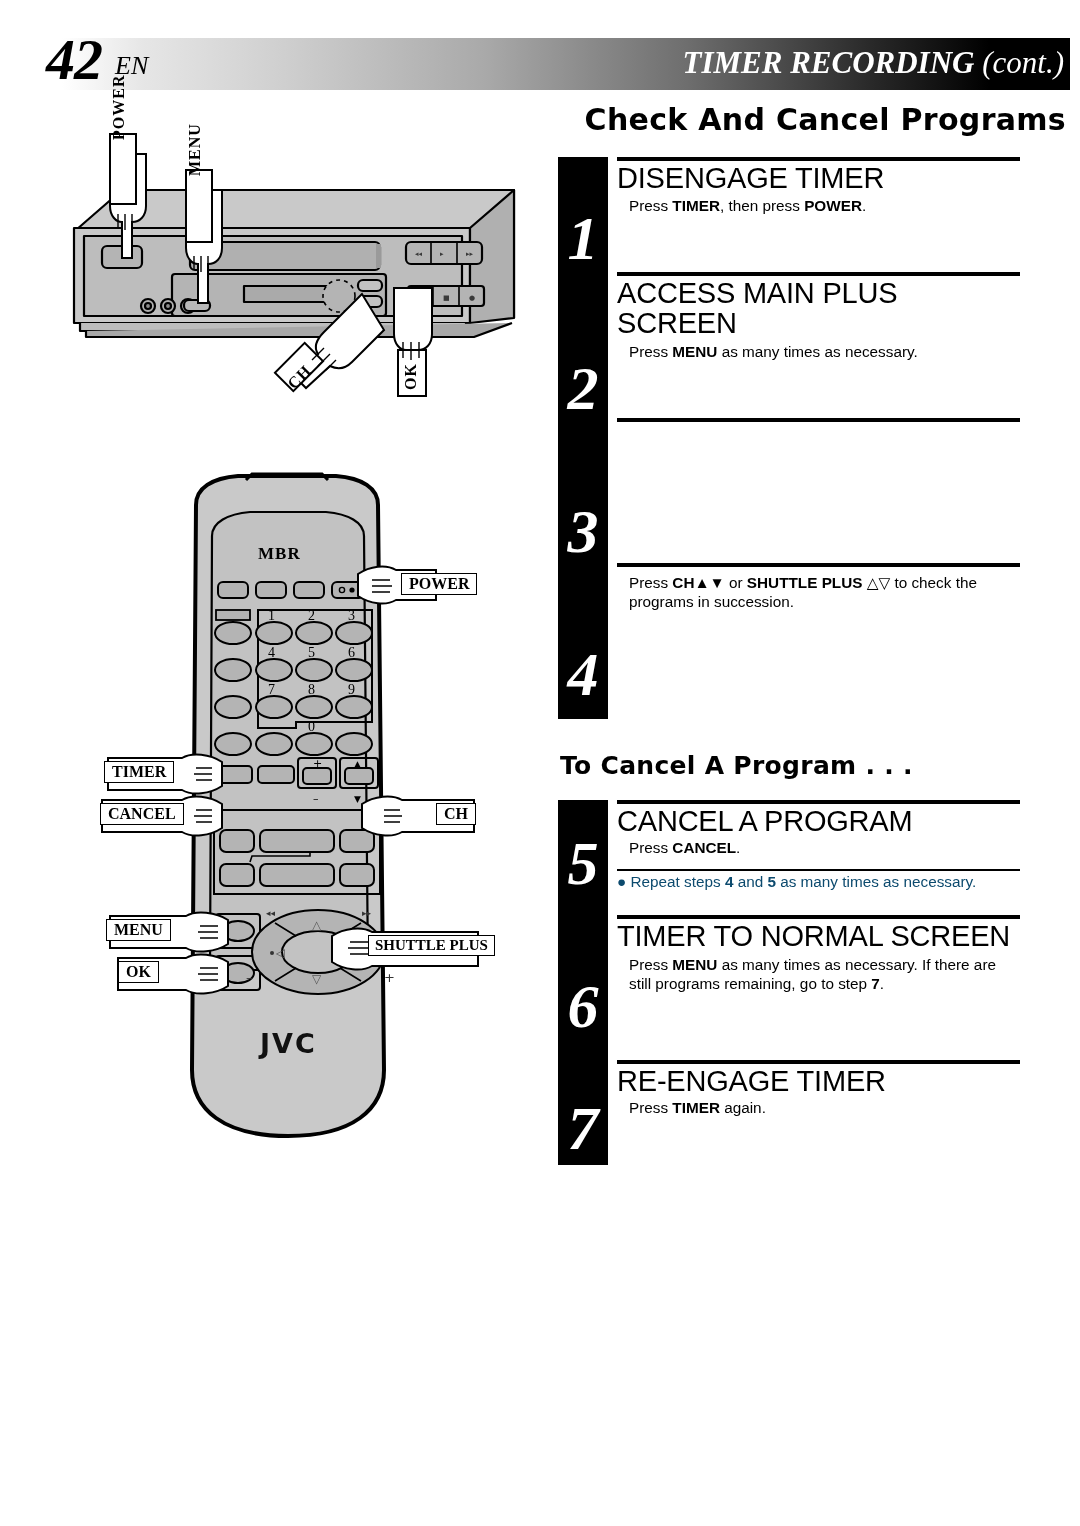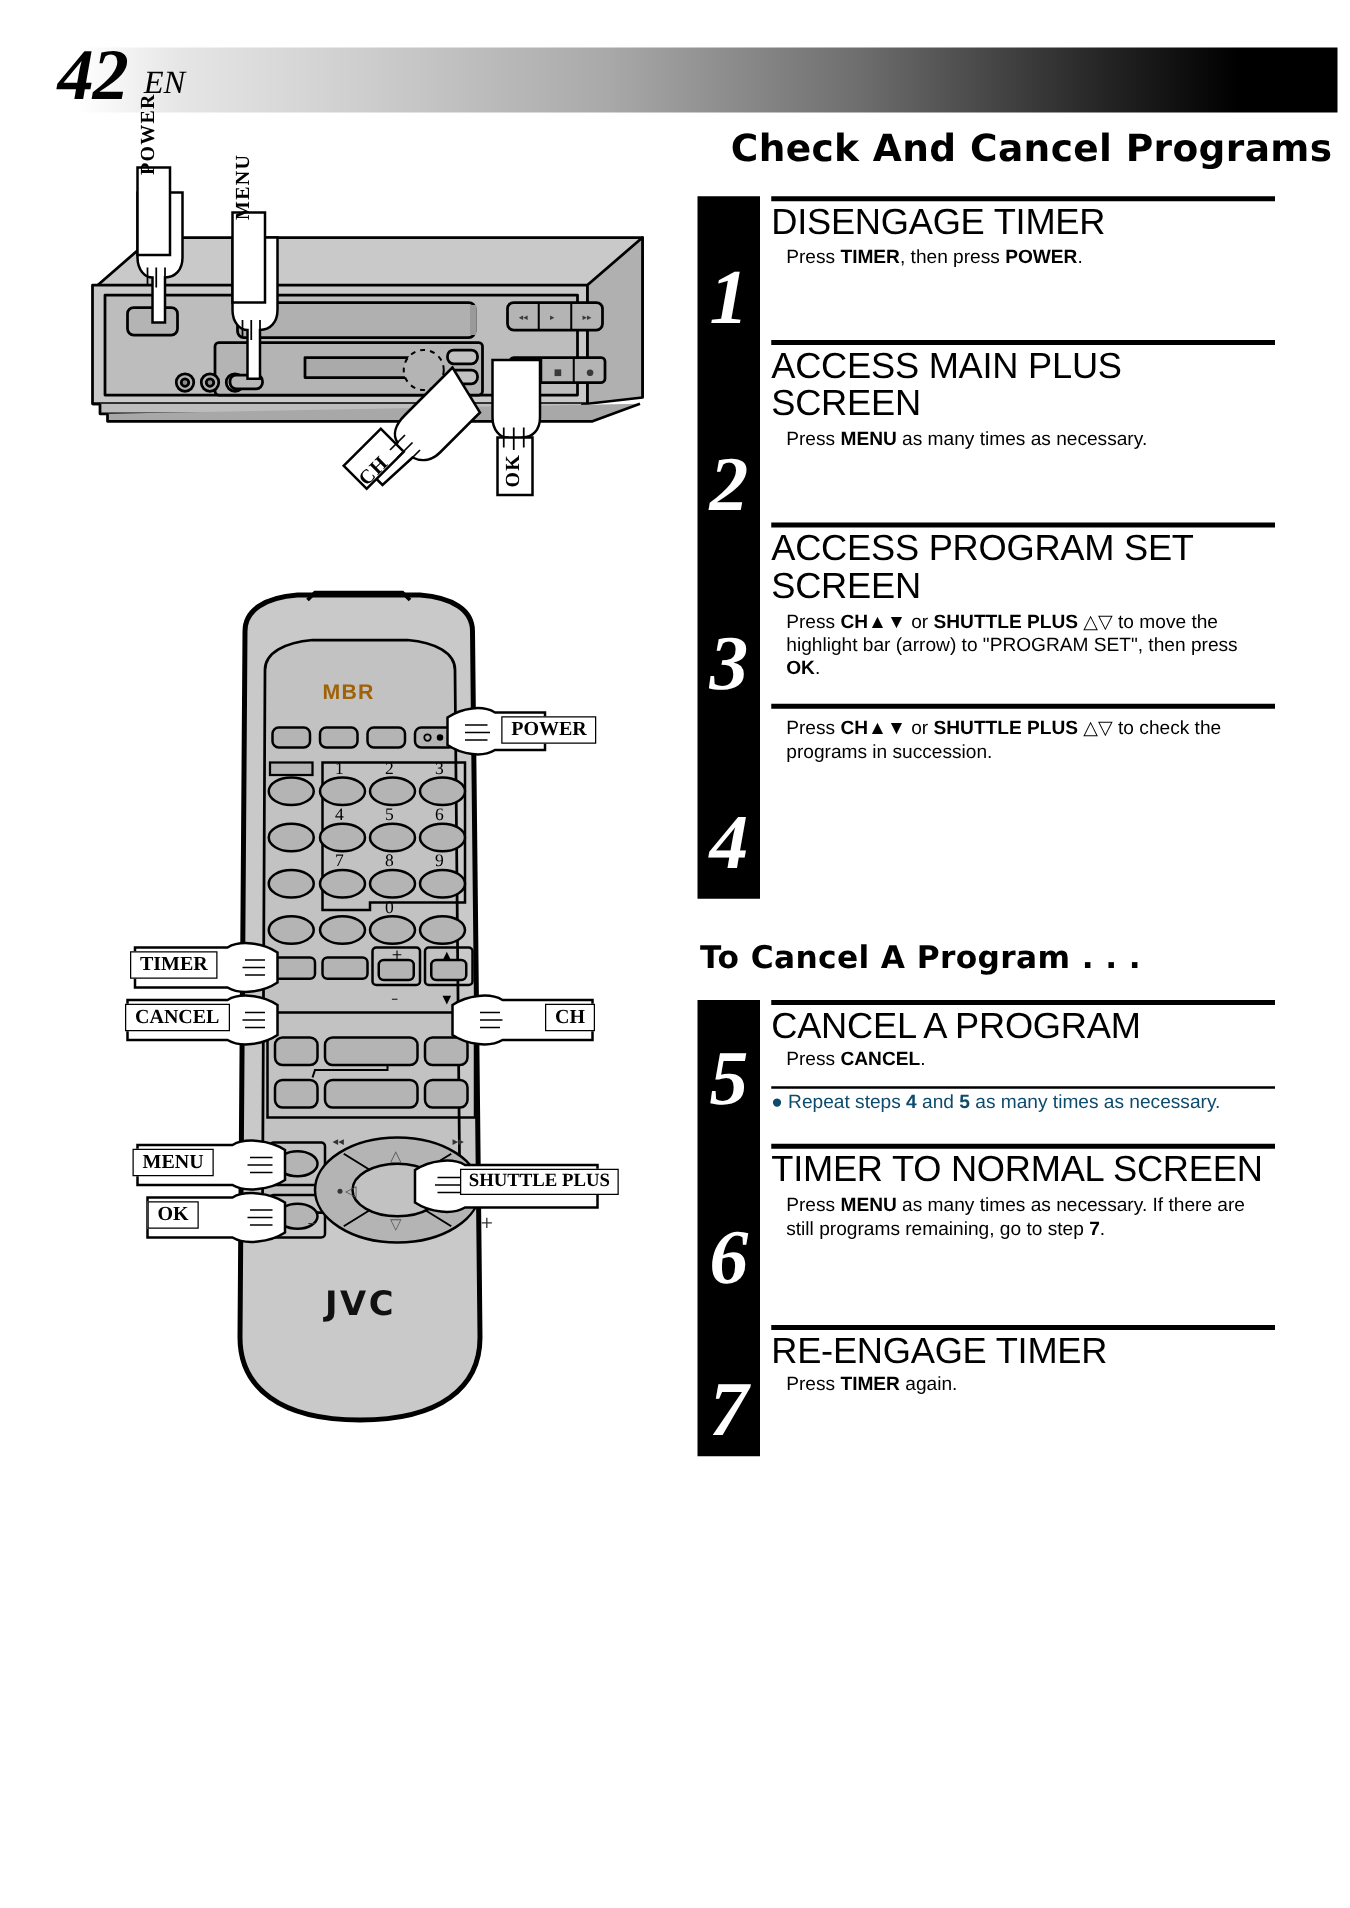--- a/index.html
+++ b/index.html
@@ -80,20 +80,23 @@
   svg{display:block;}
 </style>
 </head>
 <body>
 
 <div class="page">
 
   <div class="hdr-band"></div>
   <div class="pagenum">42</div>
   <div class="pagenum-en">EN</div>
+  <div class="hdr-title"><span>TIMER RECORDING</span>
+    <span class="cont">(cont.)</span>
+  </div>
 
   <div class="sec-title">Check And Cancel Programs</div>
 
   <div class="numbar" id="bar-a"></div>
   <div class="numbar" id="bar-b"></div>
 
   <div class="rule-thick" style="top:157px"></div>
   <div class="stepnum" style="top:207px">1</div>
   <div class="step" style="top:163px">
     <div class="step-h">DISENGAGE TIMER</div>
@@ -102,24 +105,20 @@
 
   <div class="rule-thick" style="top:272px"></div>
   <div class="stepnum" style="top:357px">2</div>
   <div class="step" style="top:278px">
     <div class="step-h">ACCESS MAIN PLUS SCREEN</div>
     <div class="step-b" style="margin-top:5px">Press <b>MENU</b> as many times as necessary.</div>
   </div>
 
   <div class="rule-thick" style="top:418px"></div>
   <div class="stepnum" style="top:500px">3</div>
-  <div class="step" style="top:424px">
-    <div class="step-h">ACCESS PROGRAM SET SCREEN</div>
-    <div class="step-b" style="margin-top:5px">Press <b>CH▲▼</b> or <b>SHUTTLE PLUS</b> △▽ to move the highlight bar (arrow) to "PROGRAM SET", then press <b>OK</b>.</div>
-  </div>
 
   <div class="rule-thick" style="top:563px"></div>
   <div class="stepnum" style="top:643px">4</div>
   <div class="step" style="top:569px">
     <div class="step-b" style="margin-top:5px">Press <b>CH▲▼</b> or <b>SHUTTLE PLUS</b> △▽ to check the programs in succession.</div>
   </div>
 
   <div class="subsec-title">To Cancel A Program . . .</div>
 
   <div class="rule-thick" style="top:800px"></div>
@@ -370,22 +369,22 @@
                  C96,526 116,524 128,516 Z"></path>
         <path d="M100,498 L118,498 M98,504 L118,504 M100,510 L118,510" stroke-width="1.3" fill="none"></path>
       </g>
       <g stroke="#000" stroke-width="2" fill="#ffffff">
         <path d="M232,466 C244,458 262,456 272,462 L378,462 L378,496 L272,496
                  C262,502 244,500 232,492 Z"></path>
         <path d="M250,472 L268,472 M248,478 L268,478 M250,484 L268,484" stroke-width="1.3" fill="none"></path>
       </g>
     </svg>
 
-    <div style="position:absolute;left:158px;top:74px;font-family:Liberation Sans, sans-serif;
-                font-weight:bold;font-size:17px;letter-spacing:1px;color:#a16207;">MBR</div>
+    <div style="position:absolute;left:158px;top:74px;font-family:Liberation Serif, serif;
+                font-weight:bold;font-size:17px;letter-spacing:1px;color:#000000;">MBR</div>
     <div style="position:absolute;left:160px;top:558px;font-family:'DejaVu Sans',sans-serif;
                 font-weight:bold;font-size:27px;letter-spacing:2px;color:#111;">JVC</div>
 
     <div style="position:absolute;left:168px;top:138px;font-family:'Liberation Serif',serif;font-size:14px;">1</div>
     <div style="position:absolute;left:208px;top:138px;font-family:'Liberation Serif',serif;font-size:14px;">2</div>
     <div style="position:absolute;left:248px;top:138px;font-family:'Liberation Serif',serif;font-size:14px;">3</div>
     <div style="position:absolute;left:168px;top:175px;font-family:'Liberation Serif',serif;font-size:14px;">4</div>
     <div style="position:absolute;left:208px;top:175px;font-family:'Liberation Serif',serif;font-size:14px;">5</div>
     <div style="position:absolute;left:248px;top:175px;font-family:'Liberation Serif',serif;font-size:14px;">6</div>
     <div style="position:absolute;left:168px;top:212px;font-family:'Liberation Serif',serif;font-size:14px;">7</div>

